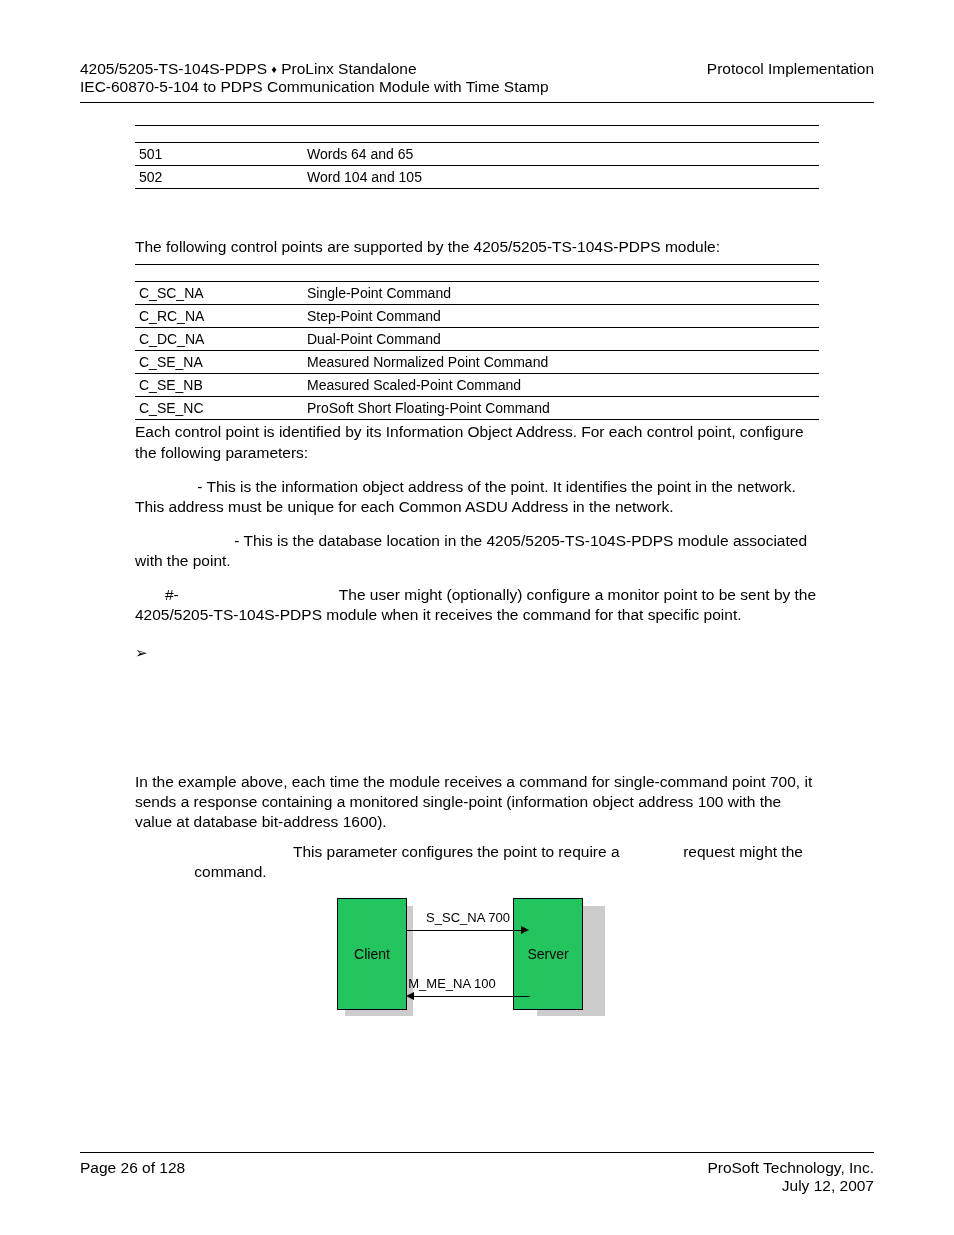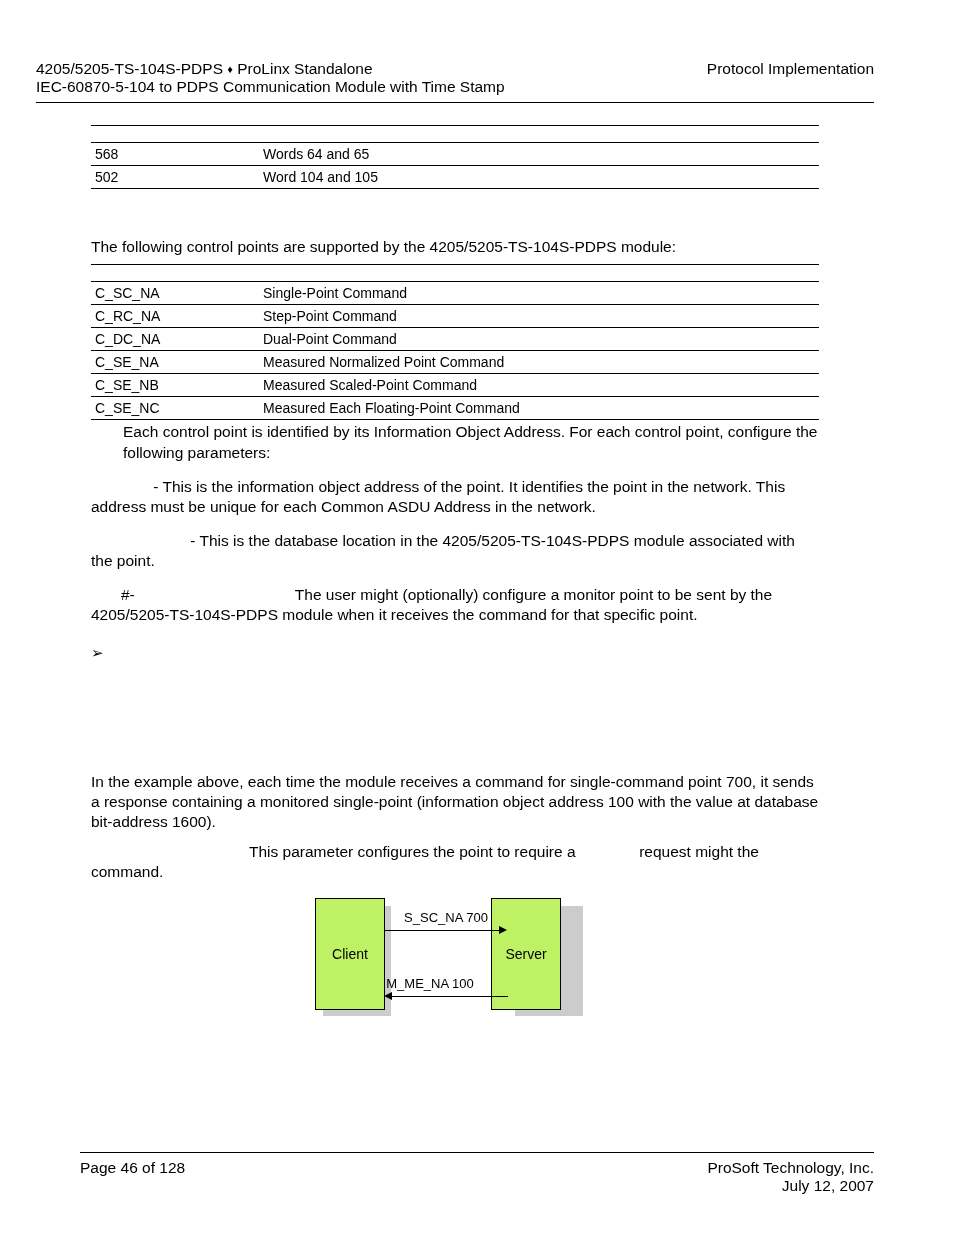--- a/index.html
+++ b/index.html
@@ -6,21 +6,21 @@
     margin: 0;
     padding: 0;
     font-family: Arial, Helvetica, sans-serif;
     background: #fff;
     color: #000;
   }
   .page {
     width: 954px;
     height: 1235px;
     box-sizing: border-box;
-    padding: 60px 80px 40px 36px;
+    padding: 60px 80px 40px 80px;
     position: relative;
   }
   .hdr {
     border-bottom: 1px solid #000;
     padding-bottom: 6px;
     font-size: 15.5px;
   }
   .hdr-row { display: flex; justify-content: space-between; }
   .hdr-left { }
   .hdr-right { }
@@ -49,35 +49,34 @@
     height: 10px;
   }
   .col1 { width: 160px; }
   .para {
     margin-top: 48px;
     line-height: 1.25;
   }
   .para2 {
     margin-top: 2px;
     line-height: 1.3;
-    margin-left: 32px;
   }
   .indent { margin-left: 0; margin-top: 14px; line-height: 1.3;}
   .bullet-row { margin-top: 18px; font-size: 15px;}
   .bullet-sym { font-family: sans-serif; font-size: 15px;}
   .figure {
     margin: 14px auto 0 auto;
     width: 280px;
     position: relative;
     height: 140px;
   }
   .box {
     position: absolute;
     border: 1px solid #000;
-    background: #bef264;
+    background: #22c55e;
     font-size: 14px;
     display: flex;
     align-items: center;
     justify-content: center;
     width: 68px;
     height: 110px;
   }
   .shadow {
     position: absolute;
     background: #ccc;
@@ -136,21 +135,21 @@
   </div>
 
   <div class="content">
 
     <table class="tbl">
       <tbody>
           <tr class="tbl-top">
             <td class="tbl-topgap" colspan="2"></td>
           </tr>
       <tr>
-        <td class="col1">568</td>
+        <td class="col1">501</td>
         <td>Words 64 and 65</td>
       </tr>
       <tr>
         <td class="col1">502</td>
         <td>Word 104 and 105</td>
       </tr>
     </tbody>
       </table>
 
     <div class="para">The following control points are supported by the 4205/5205-TS-104S-PDPS module:</div>
@@ -175,21 +174,21 @@
       <tr>
             <td class="col1">C_SE_NA</td>
             <td>Measured Normalized Point Command</td>
           </tr>
       <tr>
             <td class="col1">C_SE_NB</td>
             <td>Measured Scaled-Point Command</td>
           </tr>
       <tr>
             <td class="col1">C_SE_NC</td>
-            <td>Measured Each Floating-Point Command</td>
+            <td>ProSoft Short Floating-Point Command</td>
           </tr>
     </tbody>
       </table>
 
     <div class="para2">Each control point is identified by its Information Object Address. For each control point, configure the following parameters:</div>
 
     <div class="indent">
       <span style="display:inline-block; width:58px;"></span><span> - This is the information object address of the point. It identifies the point in the network. This address must be unique for each Common ASDU Address in the network.</span>
     </div>
 
@@ -220,20 +219,20 @@
       <div class="arrow-line" style="left:69px; top:34px; width:116px;"></div>
       <div class="arrow-head-r" style="left:184px; top:30px;"></div>
       <div class="lbl" style="left:60px; top:80px; width:110px;">M_ME_NA 100</div>
       <div class="arrow-line" style="left:77px; top:100px; width:116px;"></div>
       <div class="arrow-head-l" style="left:69px; top:96px;"></div>
     </div>
 
   </div>
 
   <div class="ftr">
-    <div>Page 46 of 128</div>
+    <div>Page 26 of 128</div>
     <div class="ftr-right">
       <div>ProSoft Technology, Inc.</div>
       <div>July 12, 2007</div>
     </div>
   </div>
 
 </div>
 
 </body></html>

